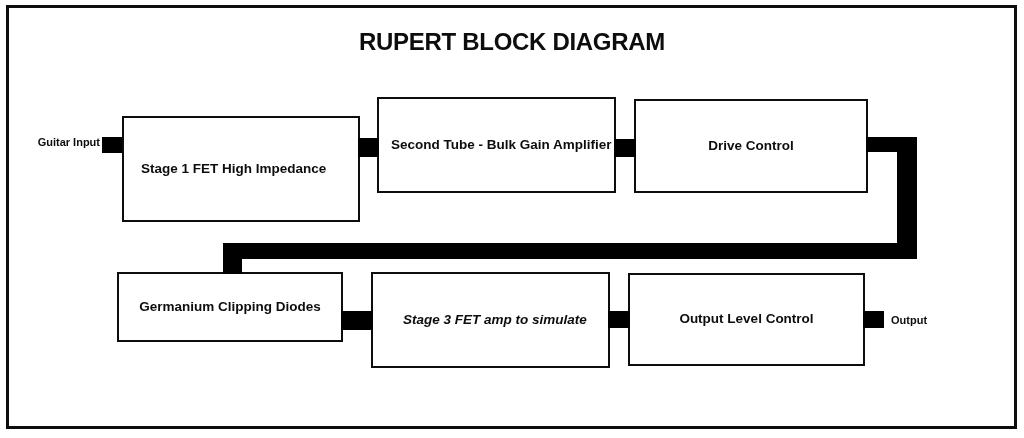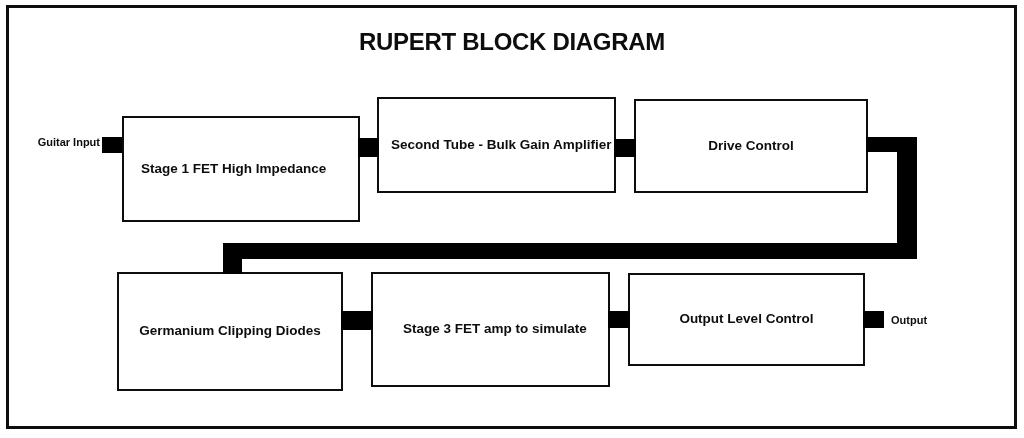--- a/index.html
+++ b/index.html
@@ -33,22 +33,22 @@
     background:var(--paper);
     border:2px solid var(--ink);
     box-sizing:border-box;
     display:flex;flex-direction:column;justify-content:center;
     font-size:13.5px;line-height:18.5px;
   }
   .block .bl{white-space:nowrap;}
   .b-stage1{left:122px;top:96px;width:238px;height:106px;text-align:left;padding-left:17px;margin-top:20px;}
   .b-stage2{left:377px;top:97px;width:239px;height:96px;text-align:left;padding-left:12px;}
   .b-drive{left:634px;top:99px;width:234px;height:94px;text-align:center;}
-  .b-germanium{left:117px;top:272px;width:226px;height:119px;text-align:center;}
-  .b-stage3{left:371px;top:272px;width:239px;height:115px;text-align:left;padding-left:30px;}
+  .b-germanium{left:117px;top:272px;width:226px;height:70px;text-align:center;}
+  .b-stage3{left:371px;top:272px;width:239px;height:96px;text-align:left;padding-left:30px;font-style:italic;}
   .b-output{left:628px;top:273px;width:237px;height:93px;text-align:center;}
   .conn{position:absolute;background:var(--conn);}
   .c-guitar{left:102px;top:137px;width:20px;height:16px;}
   .c-12{left:358px;top:138px;width:21px;height:19px;}
   .c-23{left:614px;top:139px;width:22px;height:18px;}
   .c-fb-top{left:866px;top:137px;width:51px;height:15px;}
   .c-fb-right{left:897px;top:137px;width:20px;height:122px;}
   .c-fb-bottom{left:223px;top:243px;width:694px;height:16px;}
   .c-fb-left{left:223px;top:243px;width:19px;height:31px;}
   .c-45{left:341px;top:311px;width:32px;height:19px;}

